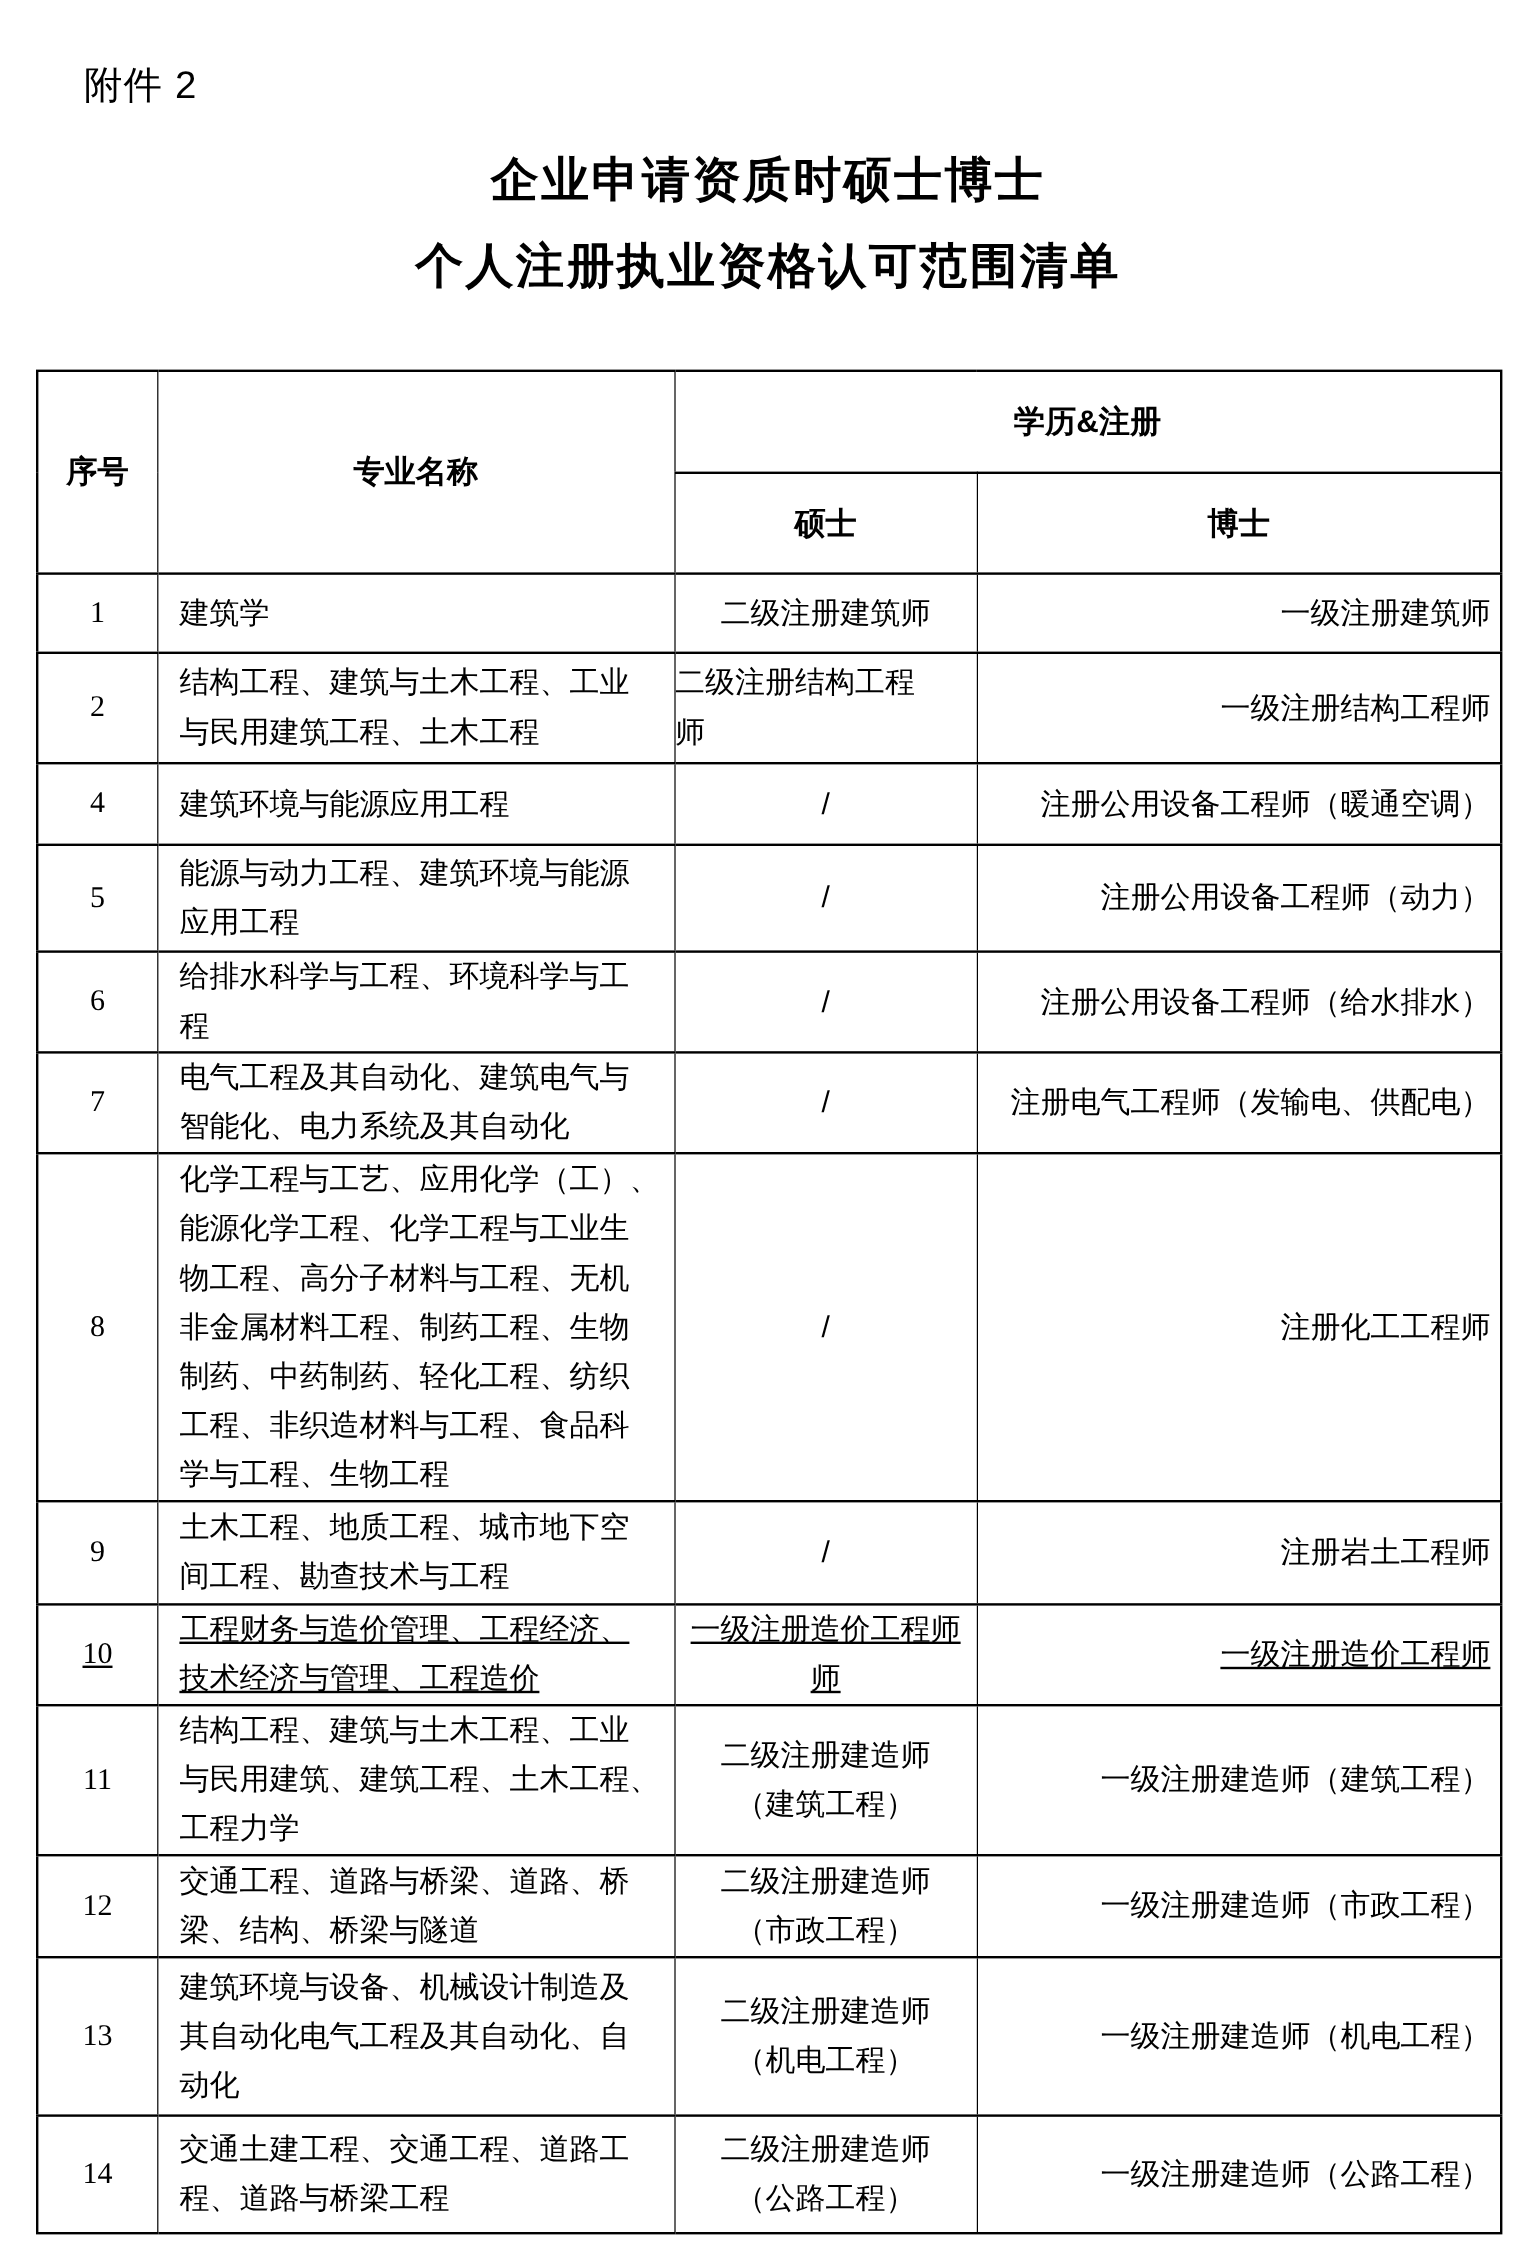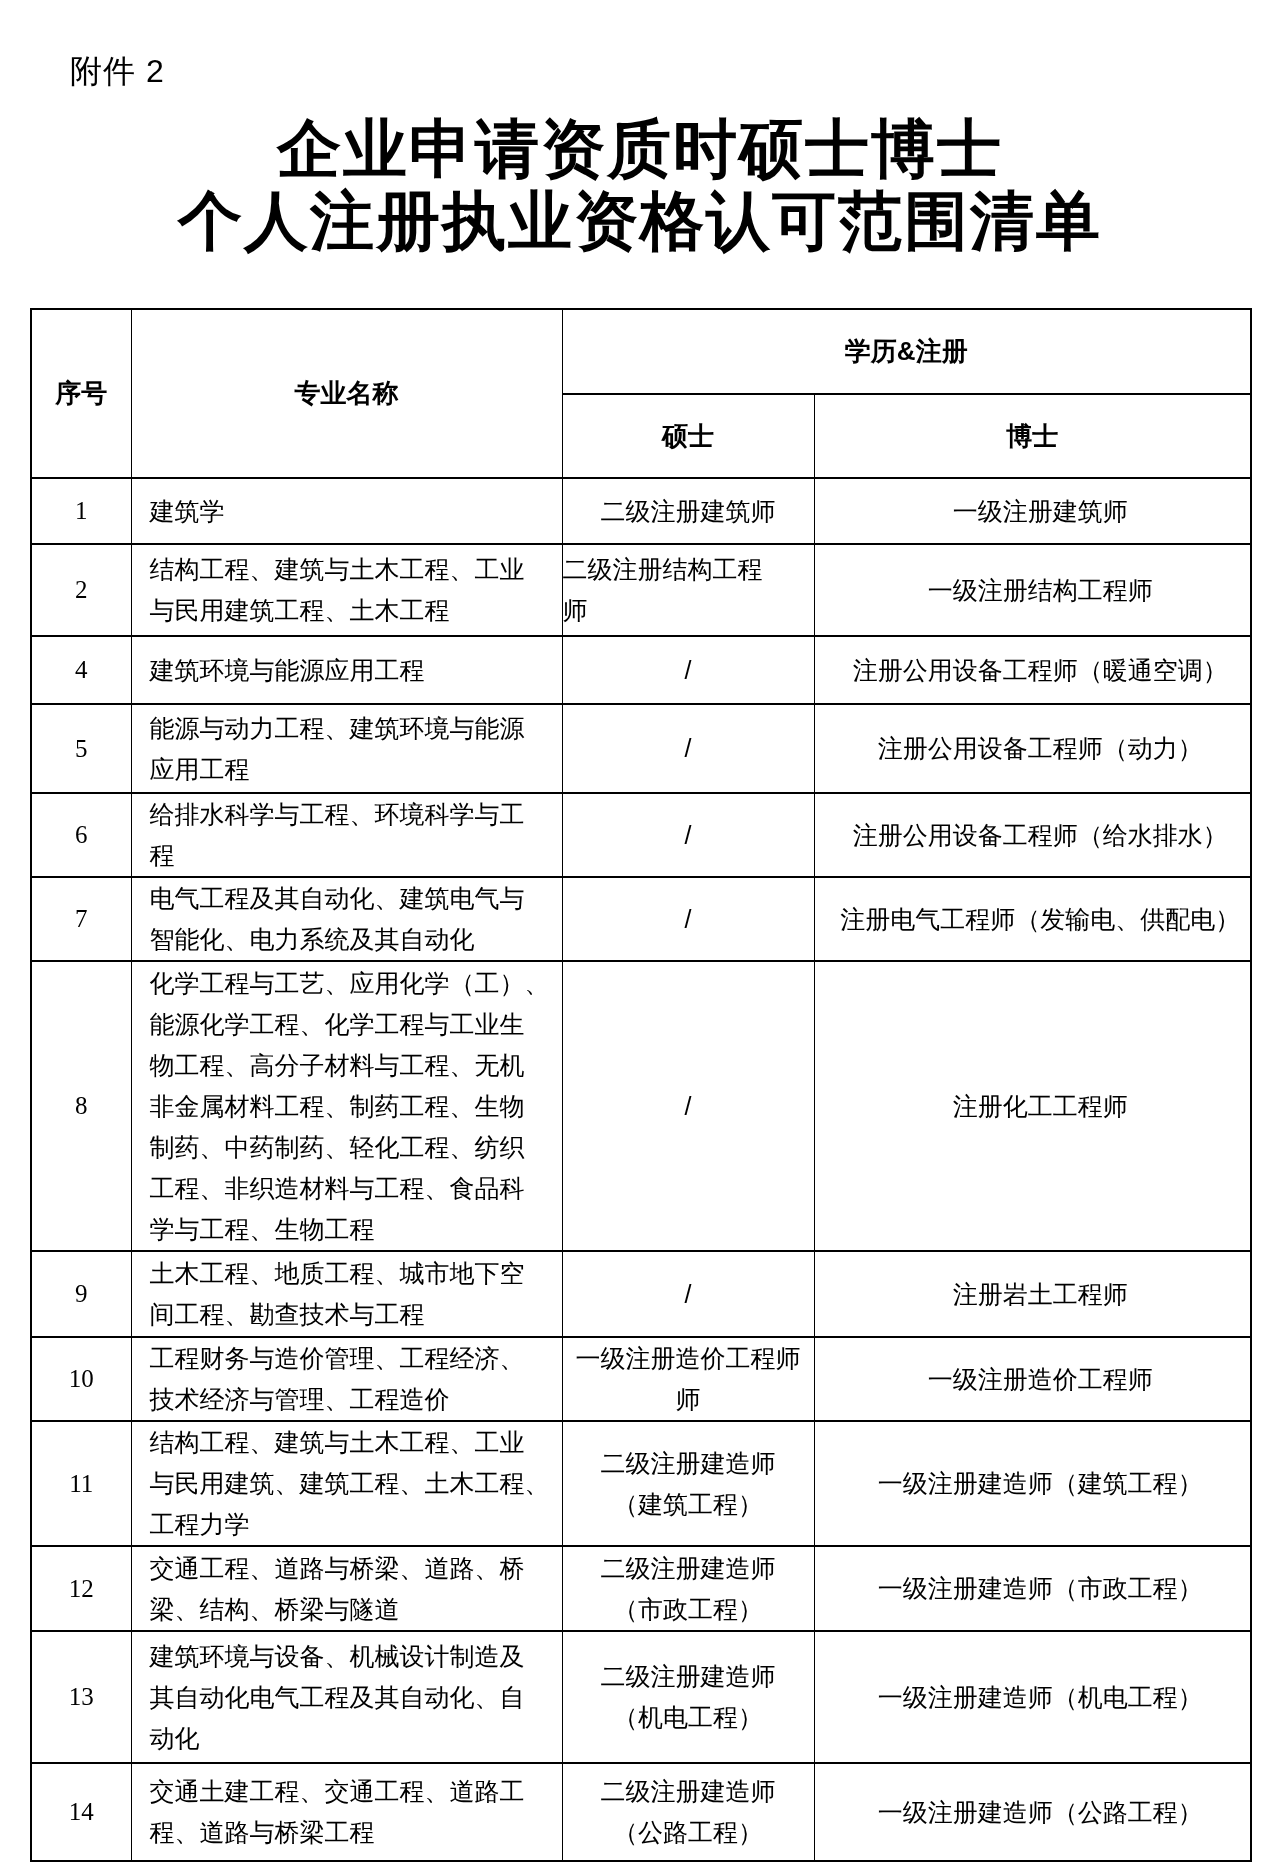--- a/index.html
+++ b/index.html
@@ -19,21 +19,21 @@
     font-size: 32px;
     font-weight: normal;
     letter-spacing: 1px;
     height: 40px;
   }
   .page-title {
     margin-top: 24px;
     text-align: center;
     font-family: "Liberation Serif", serif;
     font-weight: bold;
-    font-size: 64px;
+    font-size: 40px;
     line-height: 72px;
     letter-spacing: 2px;
   }
   table.qual-table {
     border-collapse: collapse;
     table-layout: fixed;
     width: 1220px;
     margin: 50px 0 0 30px;
     border: 2px solid #000;
   }
@@ -66,21 +66,21 @@
   td.c-master {
     text-align: center;
     font-size: 25px;
     line-height: 41px;
     white-space: pre-line;
   }
   td.c-master.left-align {
     text-align: left;
   }
   td.c-doctor {
-    text-align: center;
+    text-align: right;
     padding-left: 24px;
     padding-right: 8px;
     font-size: 25px;
     line-height: 41px;
     white-space: pre-line;
   }
 </style>
 </head>
 <body>
 
@@ -163,21 +163,21 @@
     <td class="c-master">/</td>
     <td class="c-doctor">注册化工工程师</td>
   </tr>
       <tr style="height: 86px;">
     <td class="c-no">9</td>
     <td class="c-major">土木工程、地质工程、城市地下空
 间工程、勘查技术与工程</td>
     <td class="c-master">/</td>
     <td class="c-doctor">注册岩土工程师</td>
   </tr>
-      <tr style="height: 80px;">
+      <tr style="height: 80px; text-decoration: underline;">
     <td class="c-no">10</td>
     <td class="c-major">工程财务与造价管理、工程经济、
 技术经济与管理、工程造价</td>
     <td class="c-master">一级注册造价工程师
 师</td>
     <td class="c-doctor">一级注册造价工程师</td>
   </tr>
       <tr style="height: 125px;">
     <td class="c-no">11</td>
     <td class="c-major">结构工程、建筑与土木工程、工业

